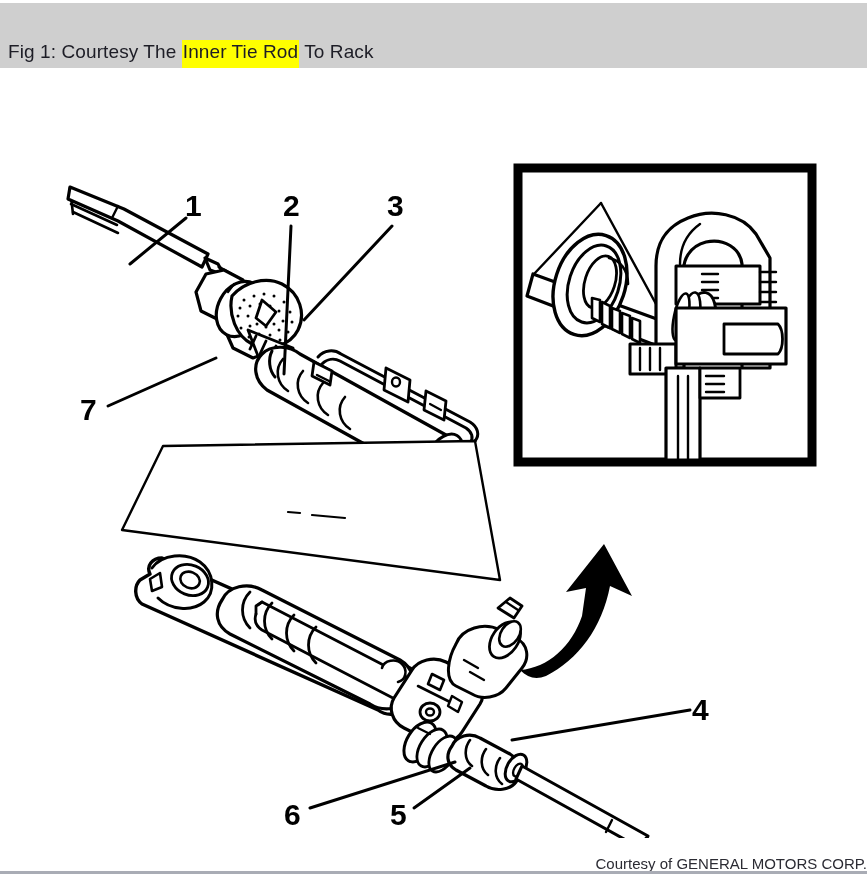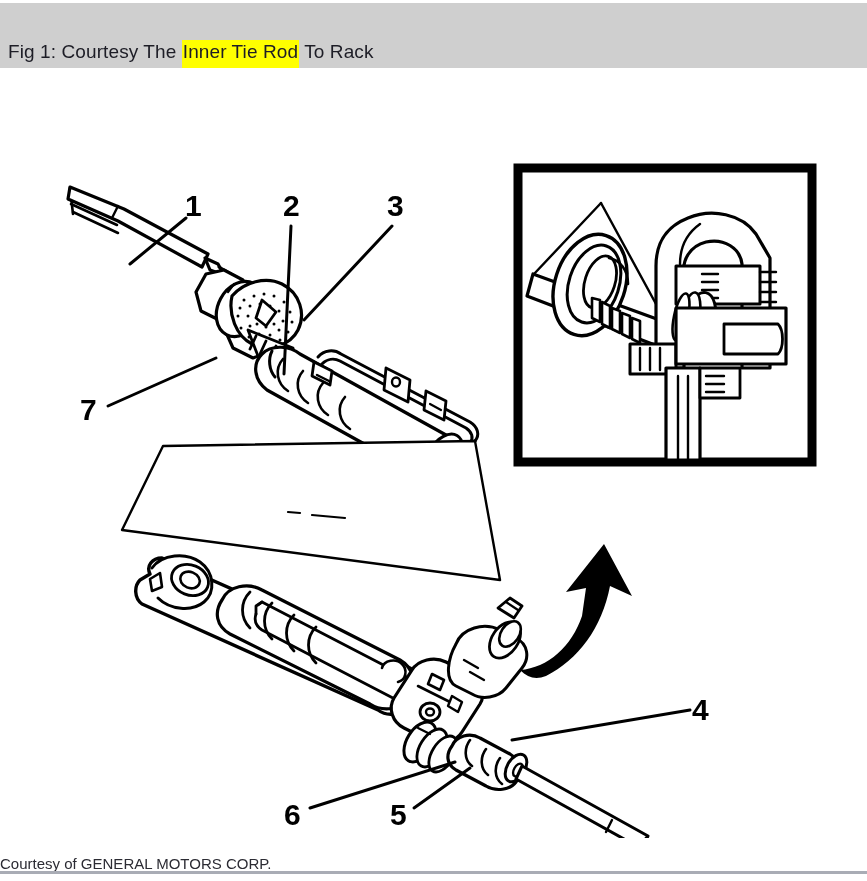--- a/index.html
+++ b/index.html
@@ -53,21 +53,21 @@
     left: 0;
     top: 0;
   }
 
   
   #caption {
     position: absolute;
     left: 0;
     top: 855px;
     width: 867px;
-    text-align: left;
+    text-align: right;
     font-size: 15px;
     color: #2b2b33;
   }
   #bottom-rule {
     position: absolute;
     left: 0;
     top: 871px;
     width: 867px;
     height: 3px;
     background: #a9acb5;

